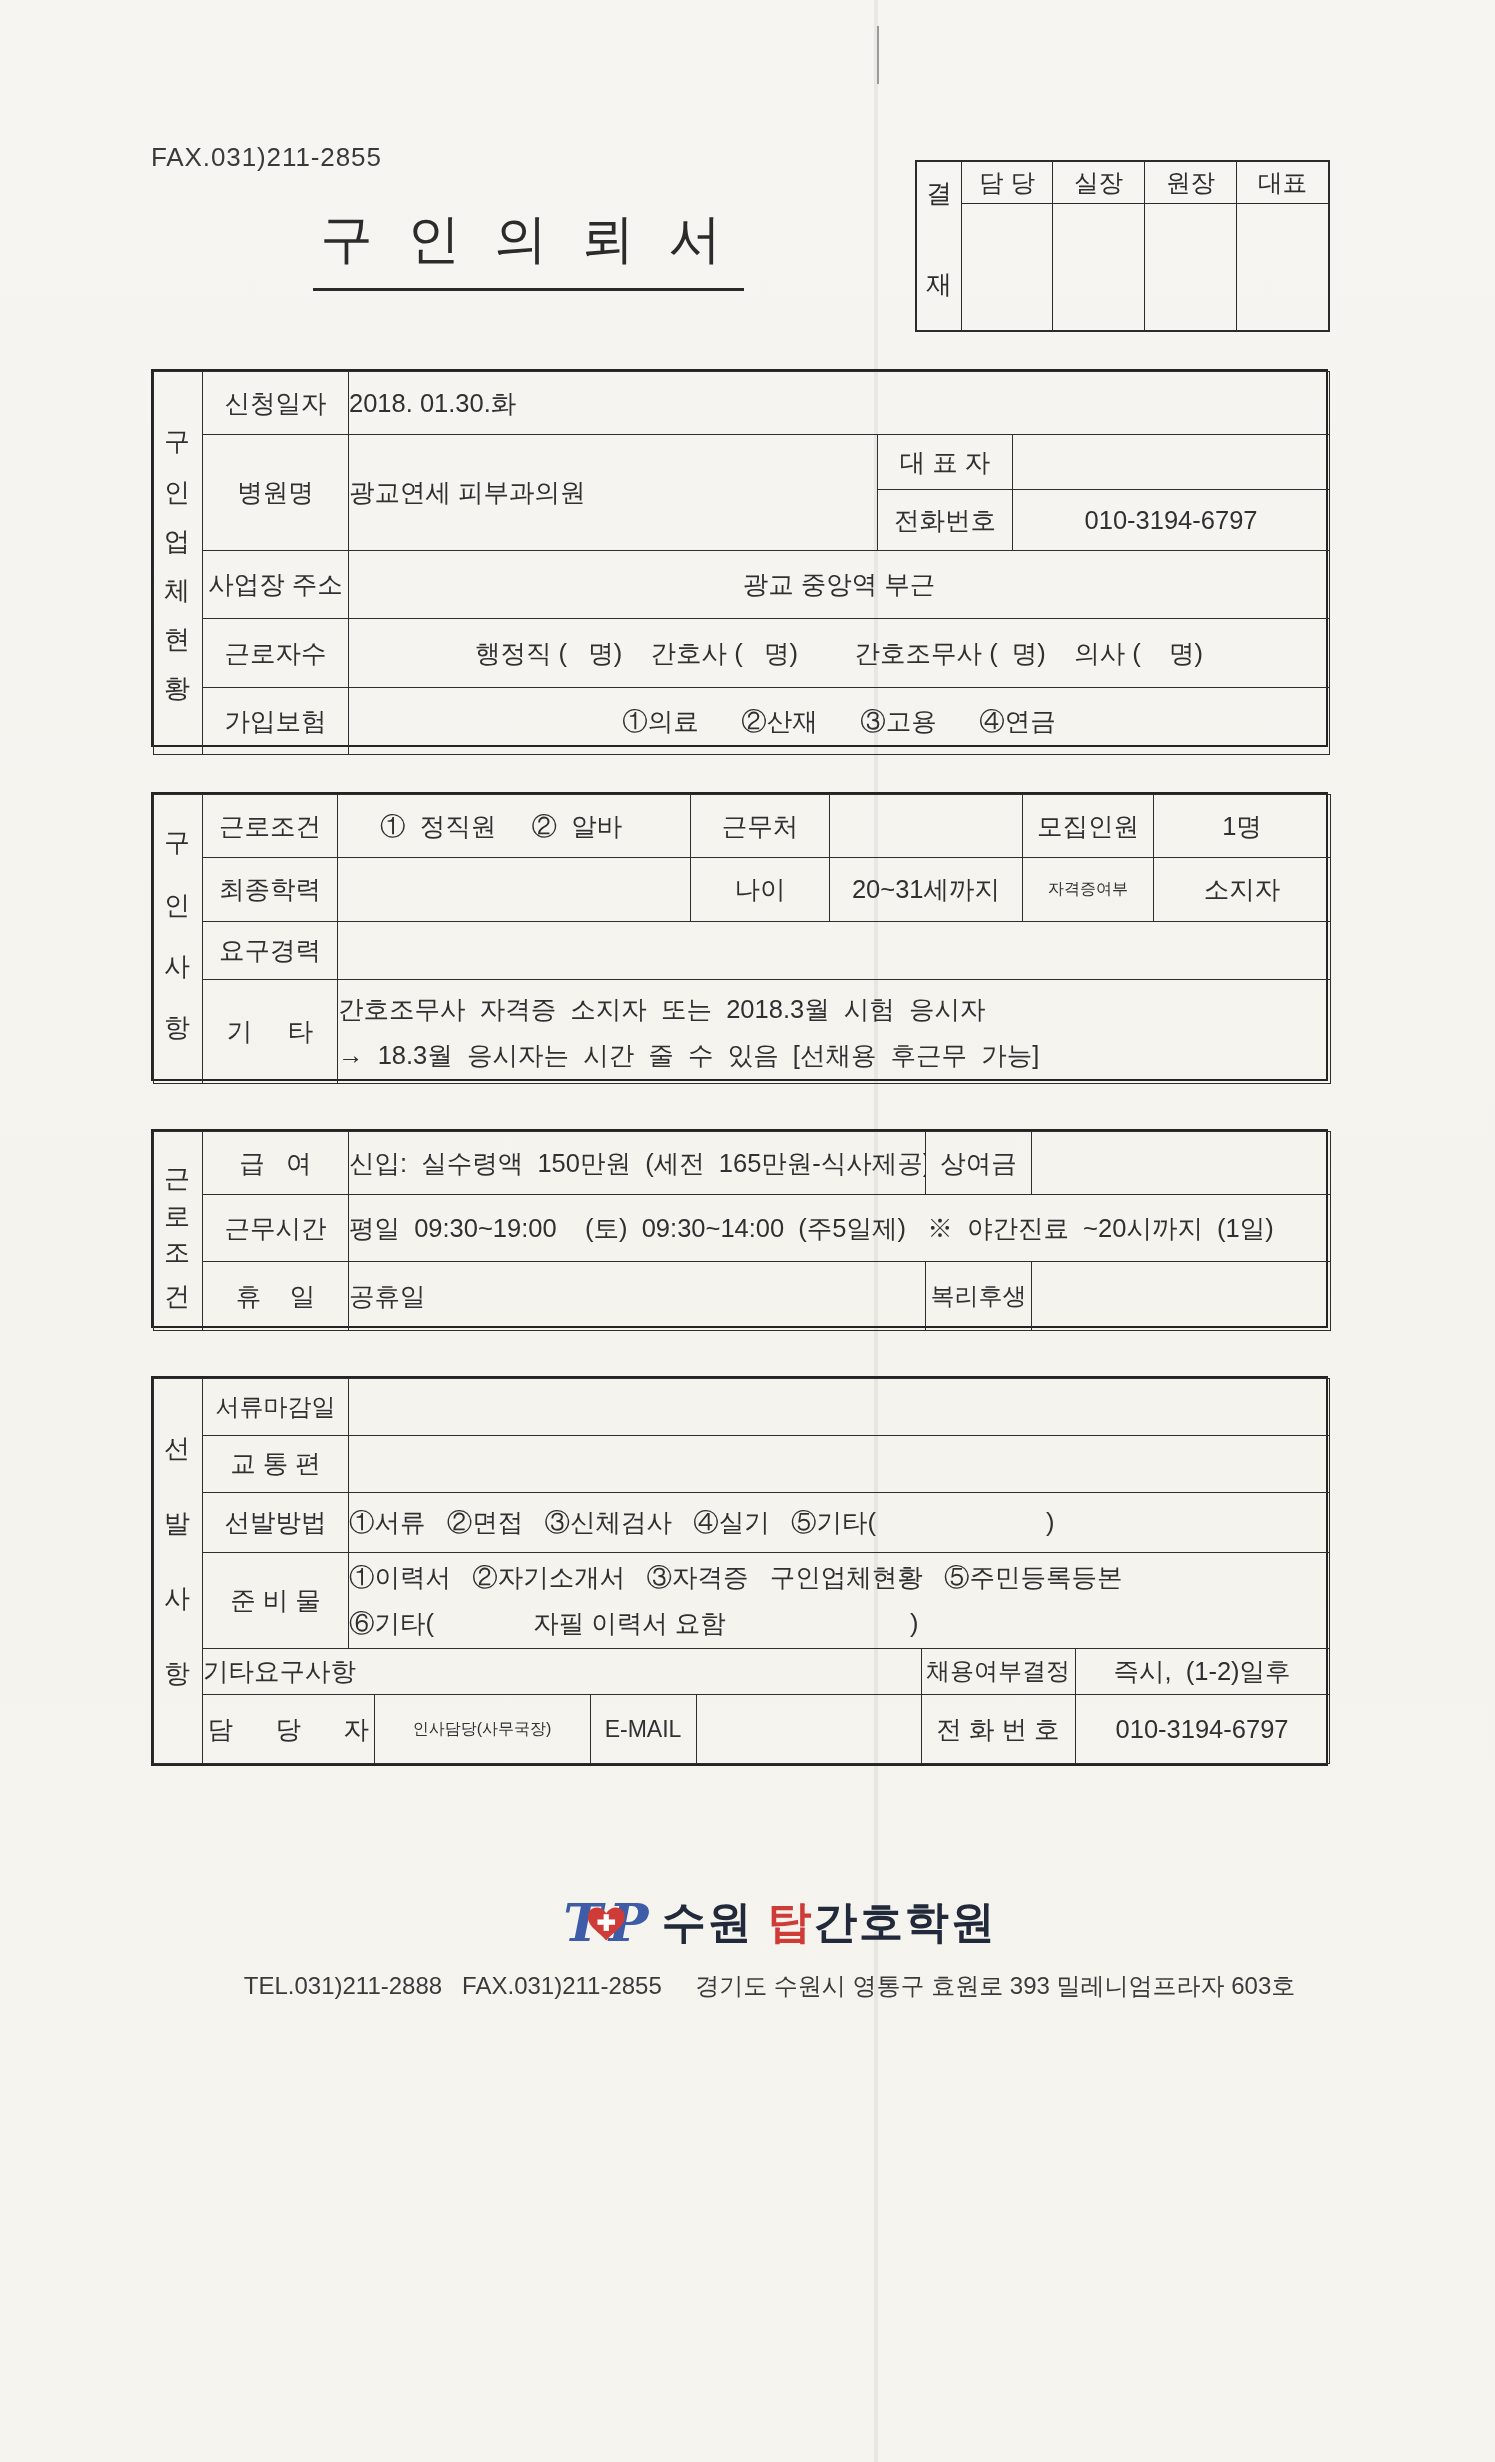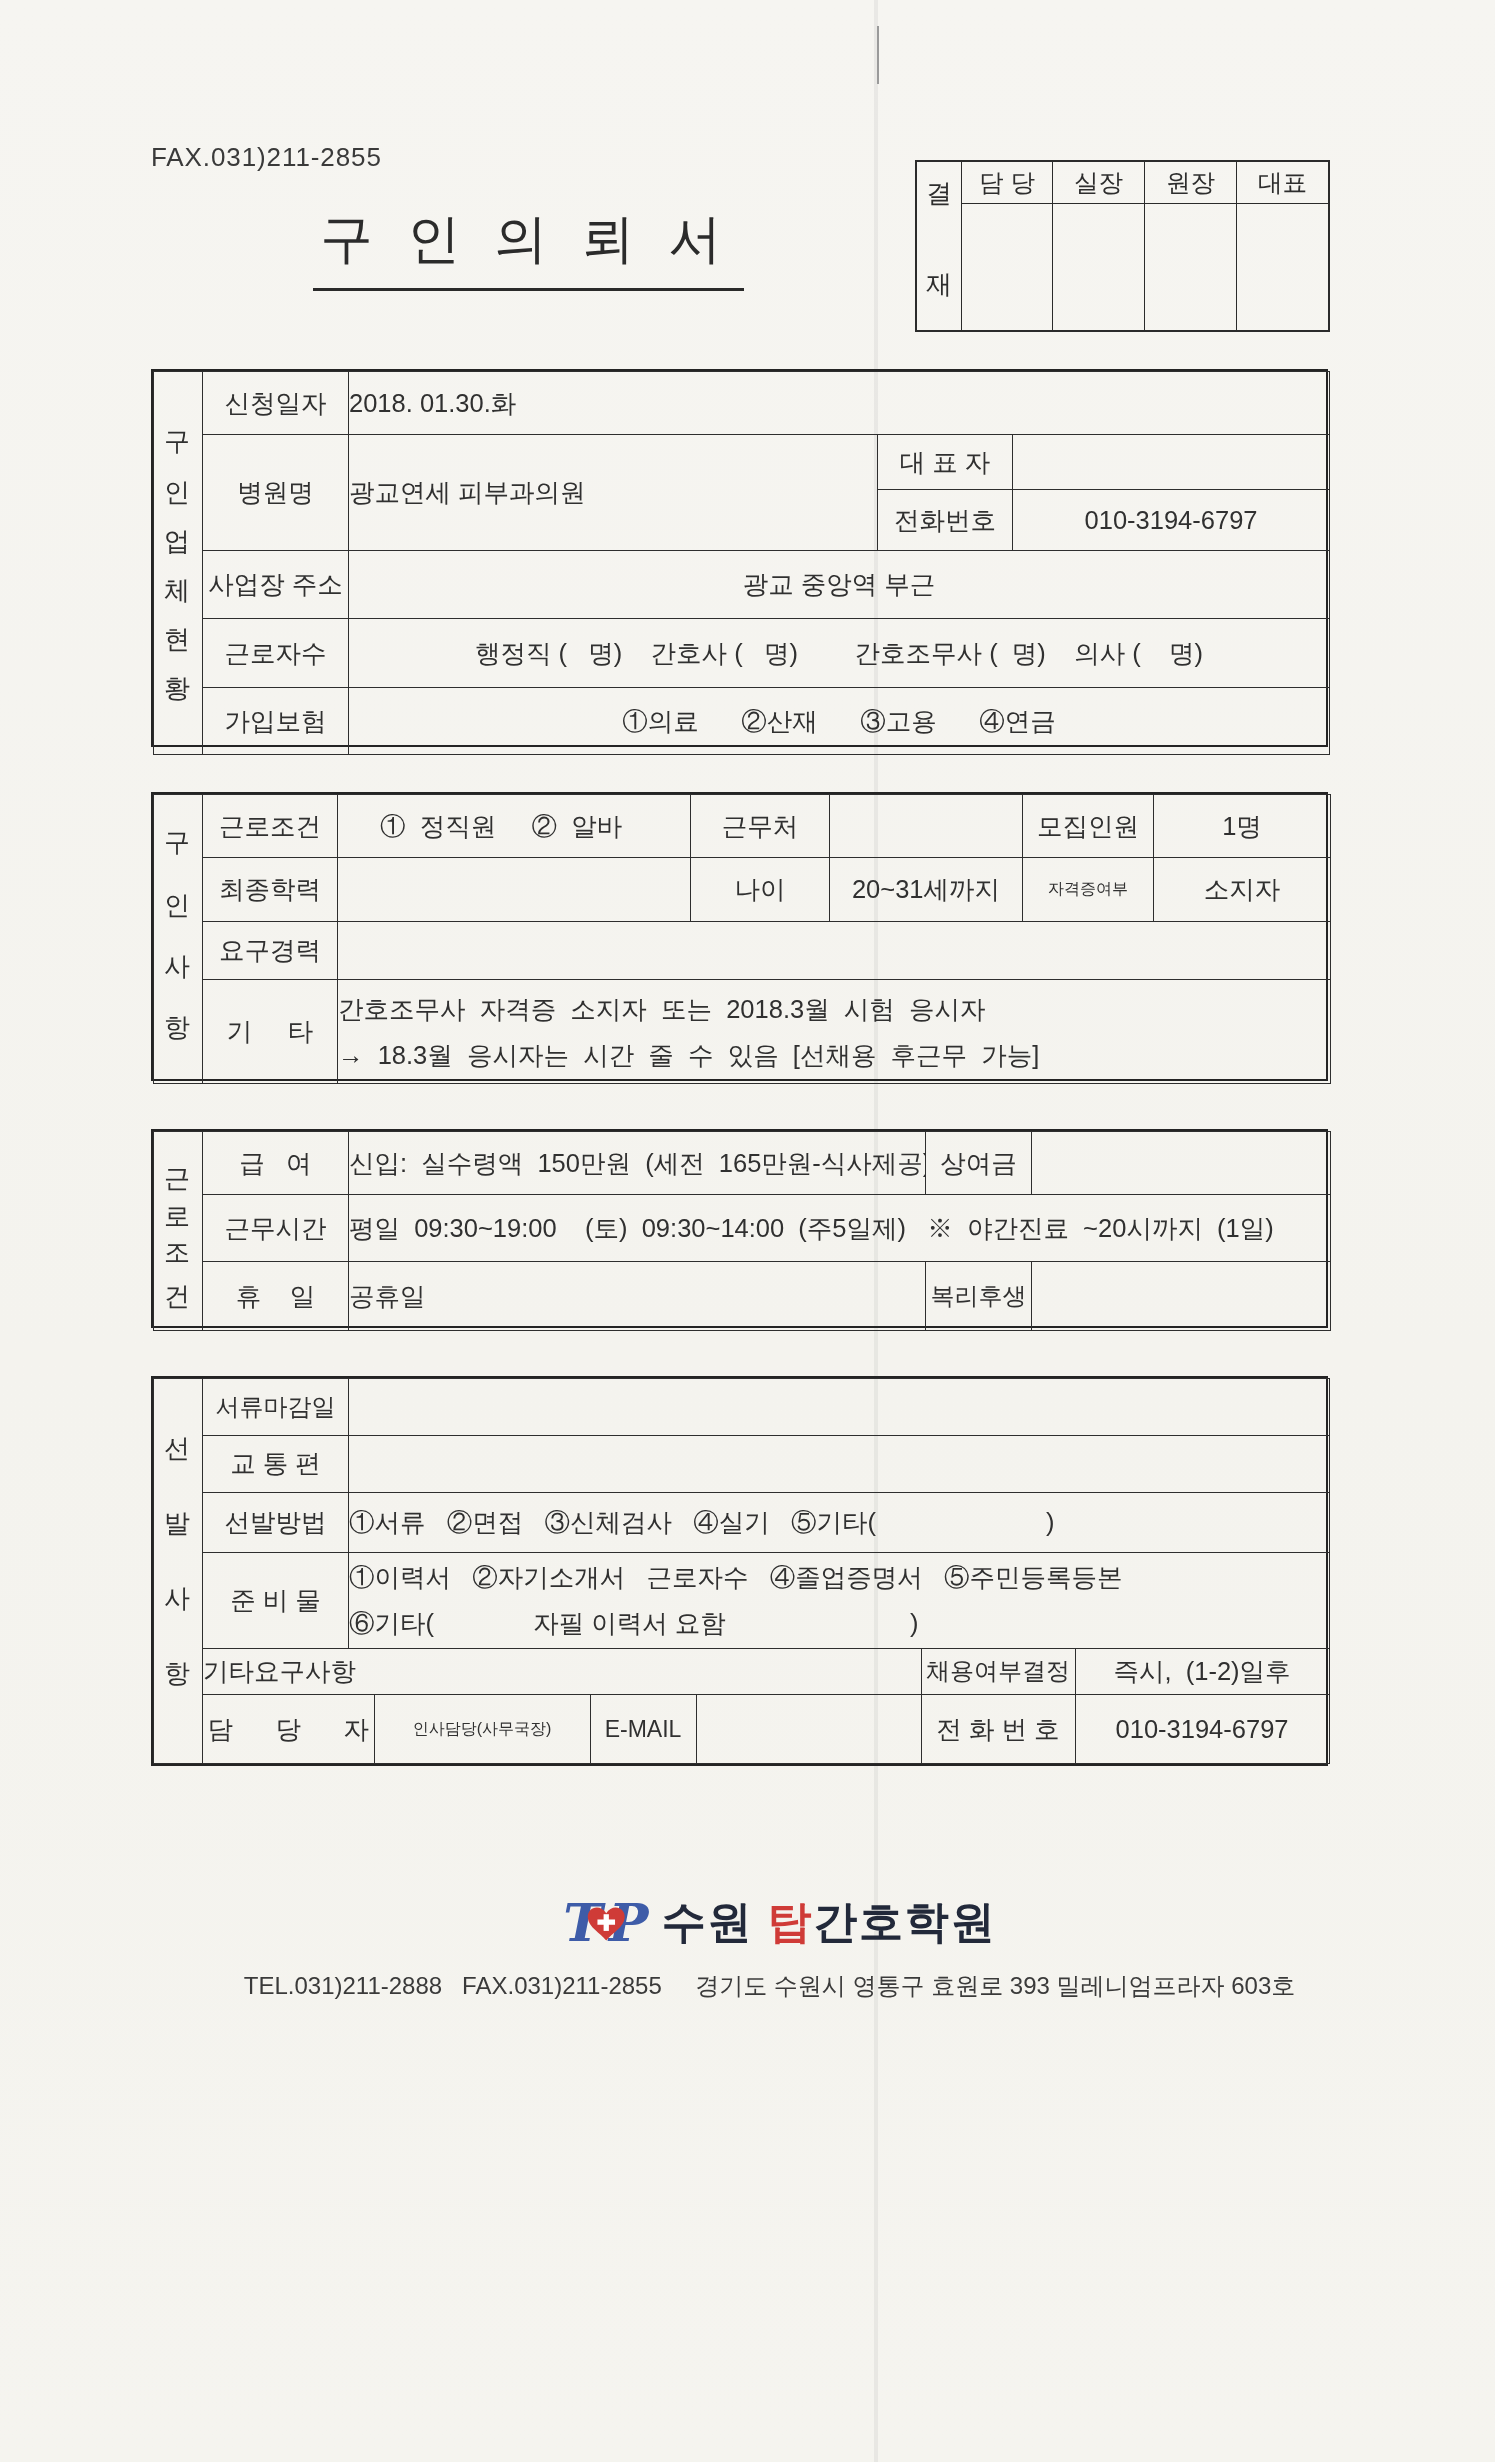--- a/index.html
+++ b/index.html
@@ -235,21 +235,21 @@
         <td class="lab">교 통 편</td>
         <td class="val-l2" colspan="6"></td>
       </tr>
       <tr style="height:58px">
         <td class="lab">선발방법</td>
         <td class="val-l2 pre" colspan="6">①서류   ②면접   ③신체검사   ④실기   ⑤기타(                        )</td>
       </tr>
       <tr style="height:92px">
         <td class="lab">준 비 물</td>
         <td colspan="6" class="two-line">
-          <div>①이력서   ②자기소개서   근로자수   ④졸업증명서   ⑤주민등록등본</div>
+          <div>①이력서   ②자기소개서   ③자격증   구인업체현황   ⑤주민등록등본</div>
           <div>⑥기타(              자필 이력서 요함                          )</div>
         </td>
       </tr>
       <tr style="height:45px">
         <td class="val-l2" colspan="5">기타요구사항</td>
         <td class="lab" style="font-size:24px;">채용여부결정</td>
         <td class="val-c pre">즉시,  (1-2)일후</td>
       </tr>
       <tr style="height:67px">
         <td class="lab" colspan="2">담      당      자</td>

